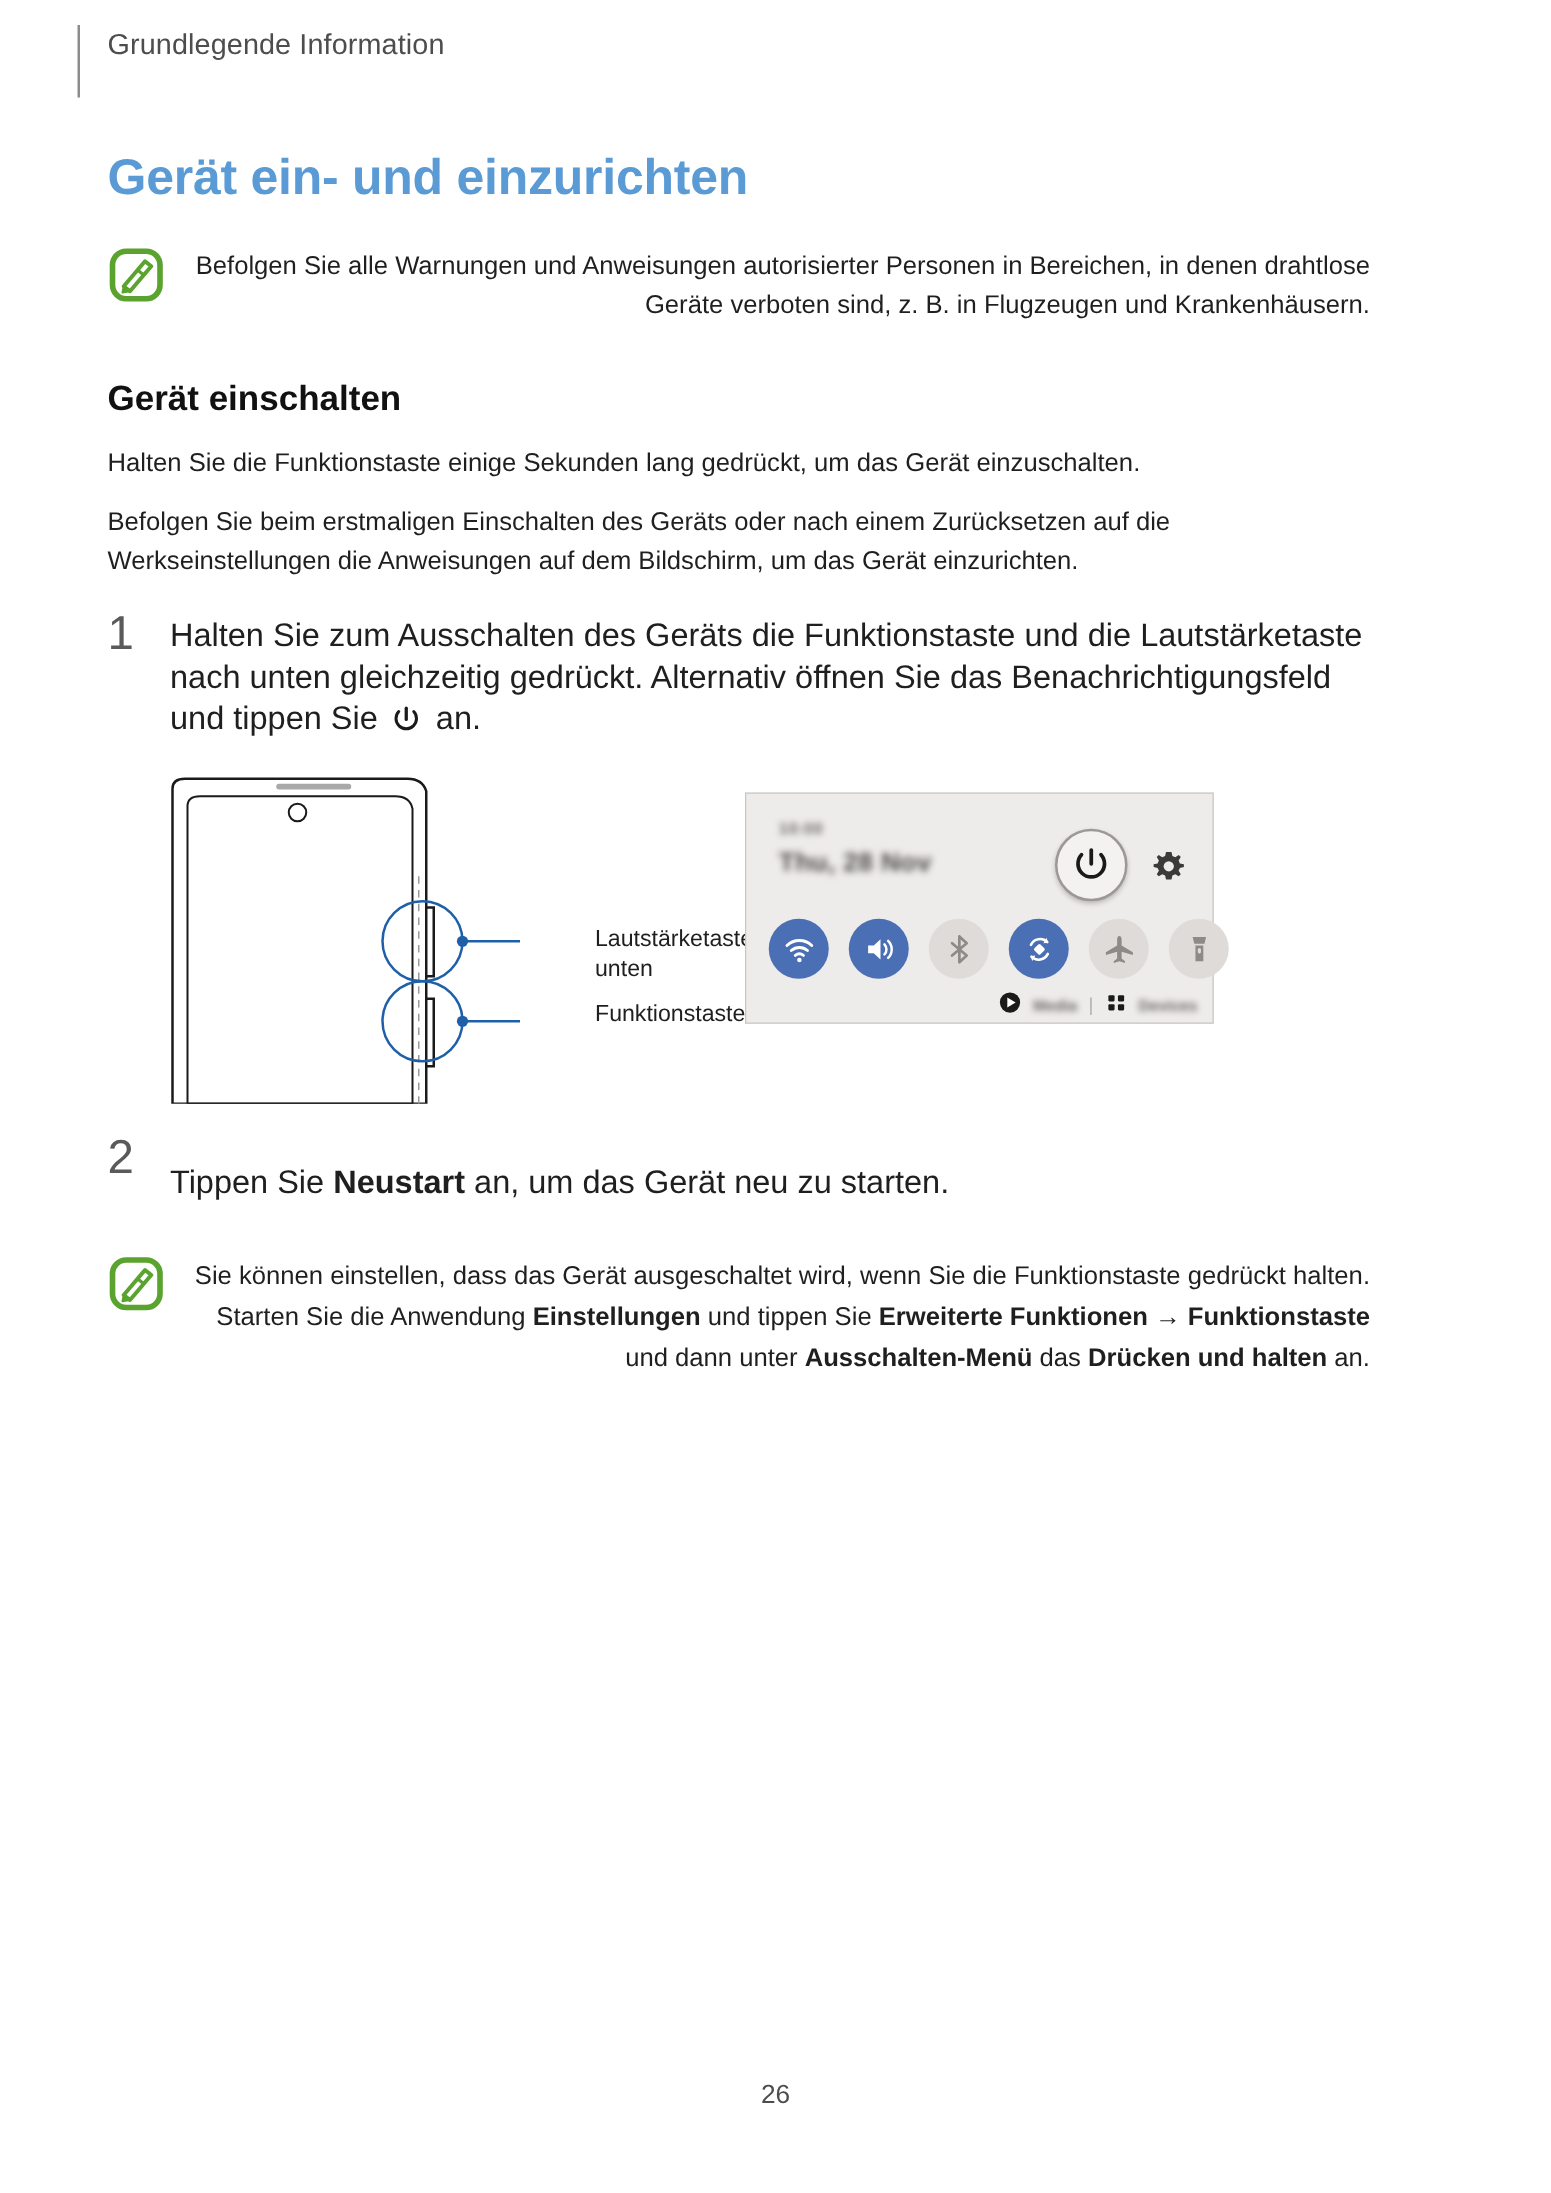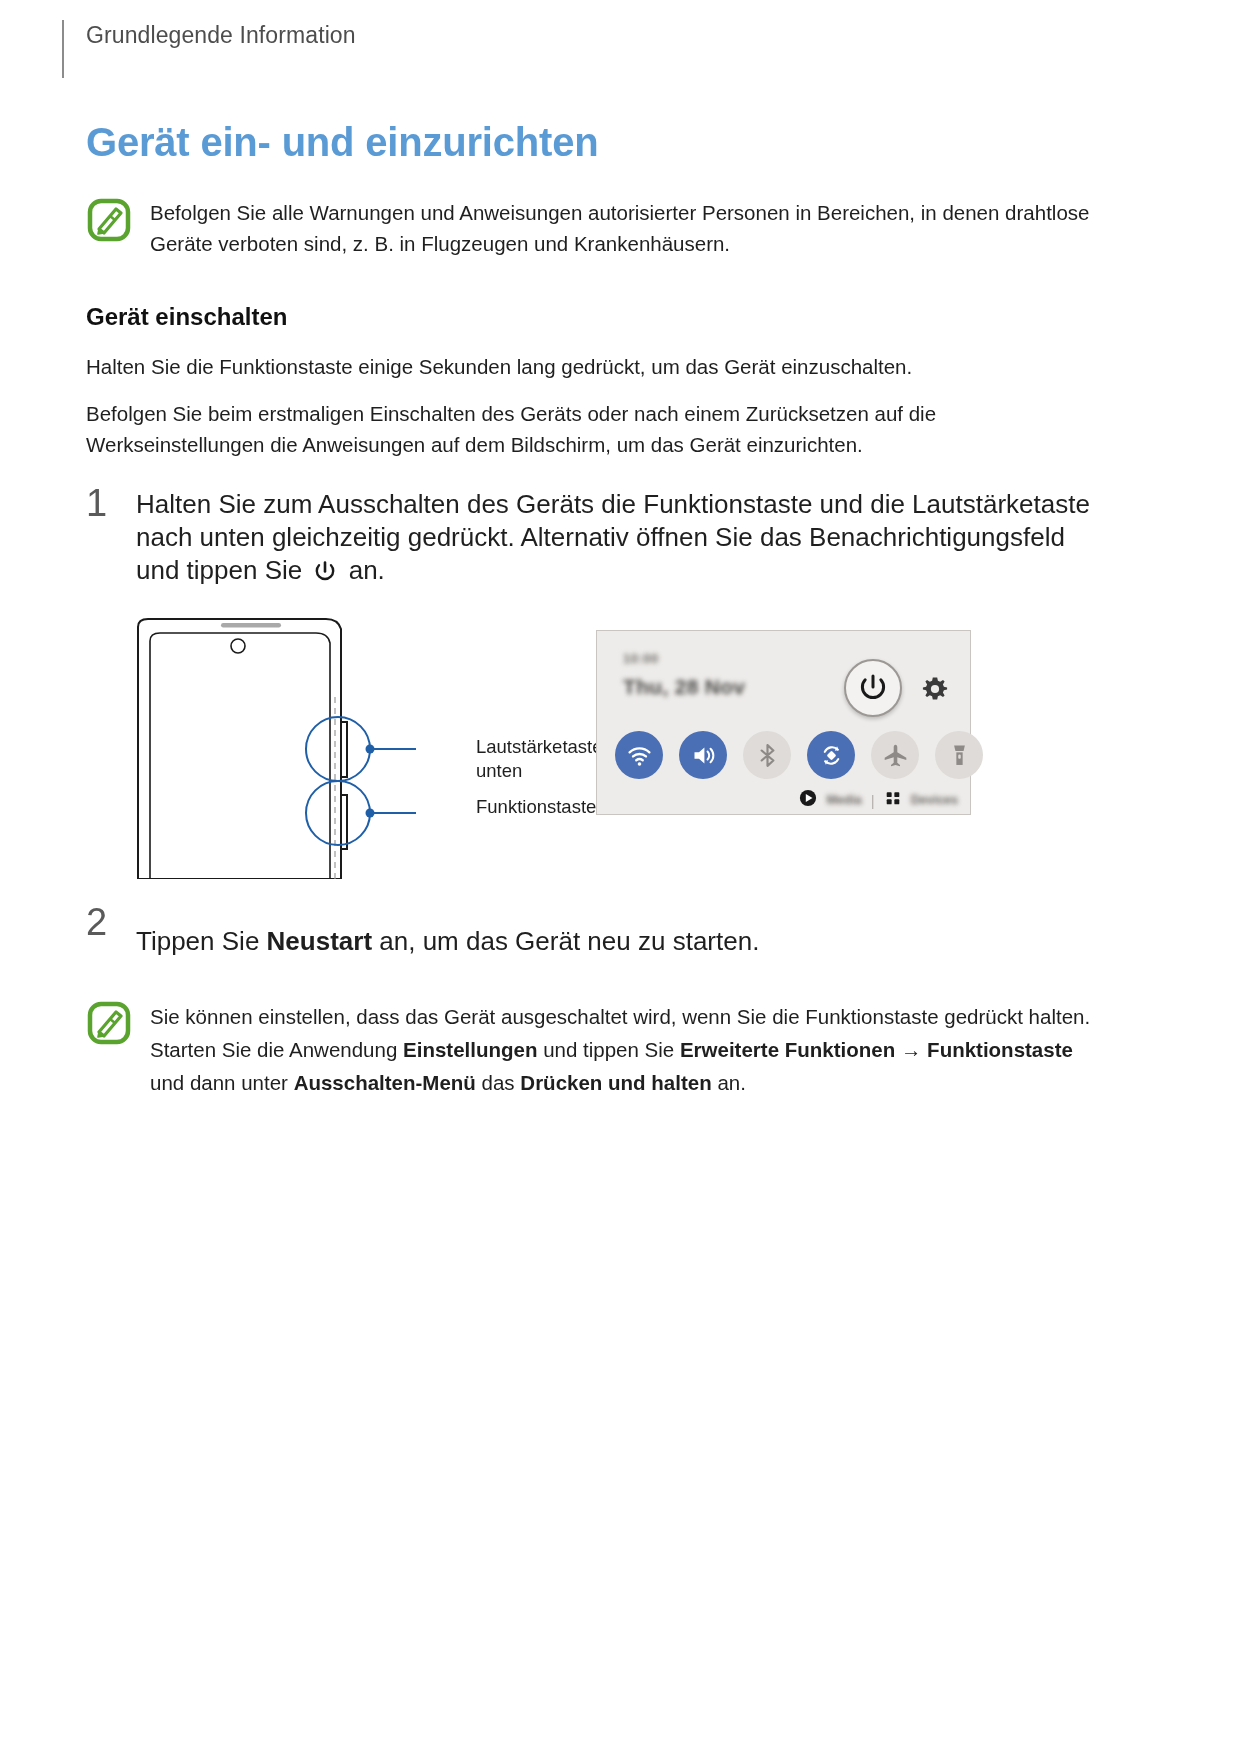--- a/index.html
+++ b/index.html
@@ -58,36 +58,37 @@
     letter-spacing: -0.2px;
     margin-bottom: 30px;
   }
 
   
   .note {
     display: flex;
     align-items: flex-start;
     gap: 18px;
     margin-bottom: 14px;
+    text-align: right;
   }
   .note-icon {
     flex: 0 0 auto;
     width: 46px;
     height: 46px;
     margin-top: 2px;
   }
   .note-text {
     font-size: 20.5px;
     line-height: 31px;
     color: #1f1f1f;
     padding-top: 2px;
   }
 
   h2.section {
-    font-size: 24px;
+    font-size: 28px;
     font-weight: bold;
     color: #111;
     margin-top: 44px;
     margin-bottom: 20px;
   }
 
   p.body {
     font-size: 20.5px;
     line-height: 31px;
     color: #1f1f1f;
@@ -423,14 +424,15 @@
           <path d="M13 32 L30 12 L35 16 L18 36 Z" fill="none" stroke="#5aa32e" stroke-width="3.2" stroke-linejoin="round"></path>
           <path d="M13 32 L18 36 L12 37 Z" fill="#5aa32e" stroke="#5aa32e" stroke-width="1.6" stroke-linejoin="round"></path>
           <path d="M24 19 L29 23" fill="none" stroke="#5aa32e" stroke-width="2.6"></path>
         </svg>
       </span>
       <div class="note-text"><span>Sie können einstellen, dass das Gerät ausgeschaltet wird, wenn Sie die Funktionstaste gedrückt halten. Starten Sie die Anwendung </span><b>Einstellungen</b><span> und tippen Sie </span><b>Erweiterte Funktionen →</b><span> </span><b>Funktionstaste</b><span> und dann unter </span><b>Ausschalten-Menü</b><span> das </span><b>Drücken und halten</b><span> an.</span></div>
     </div>
 
   </div>
 
+  <div class="page-number">26</div>
 
 </div>
 
 </body></html>

